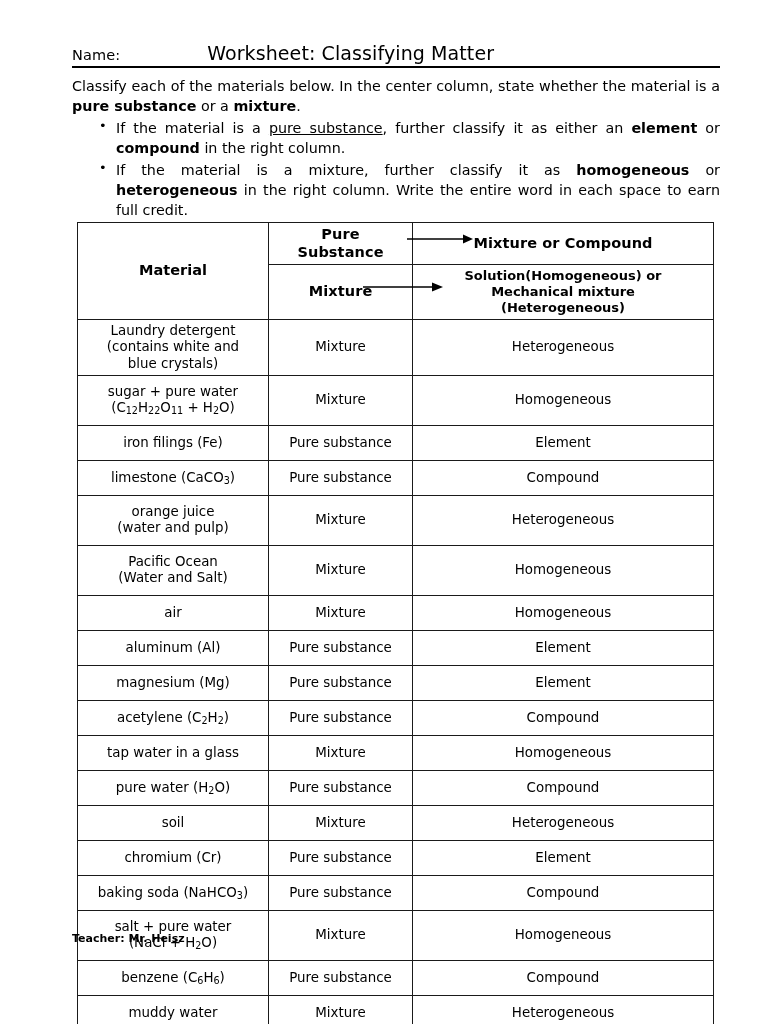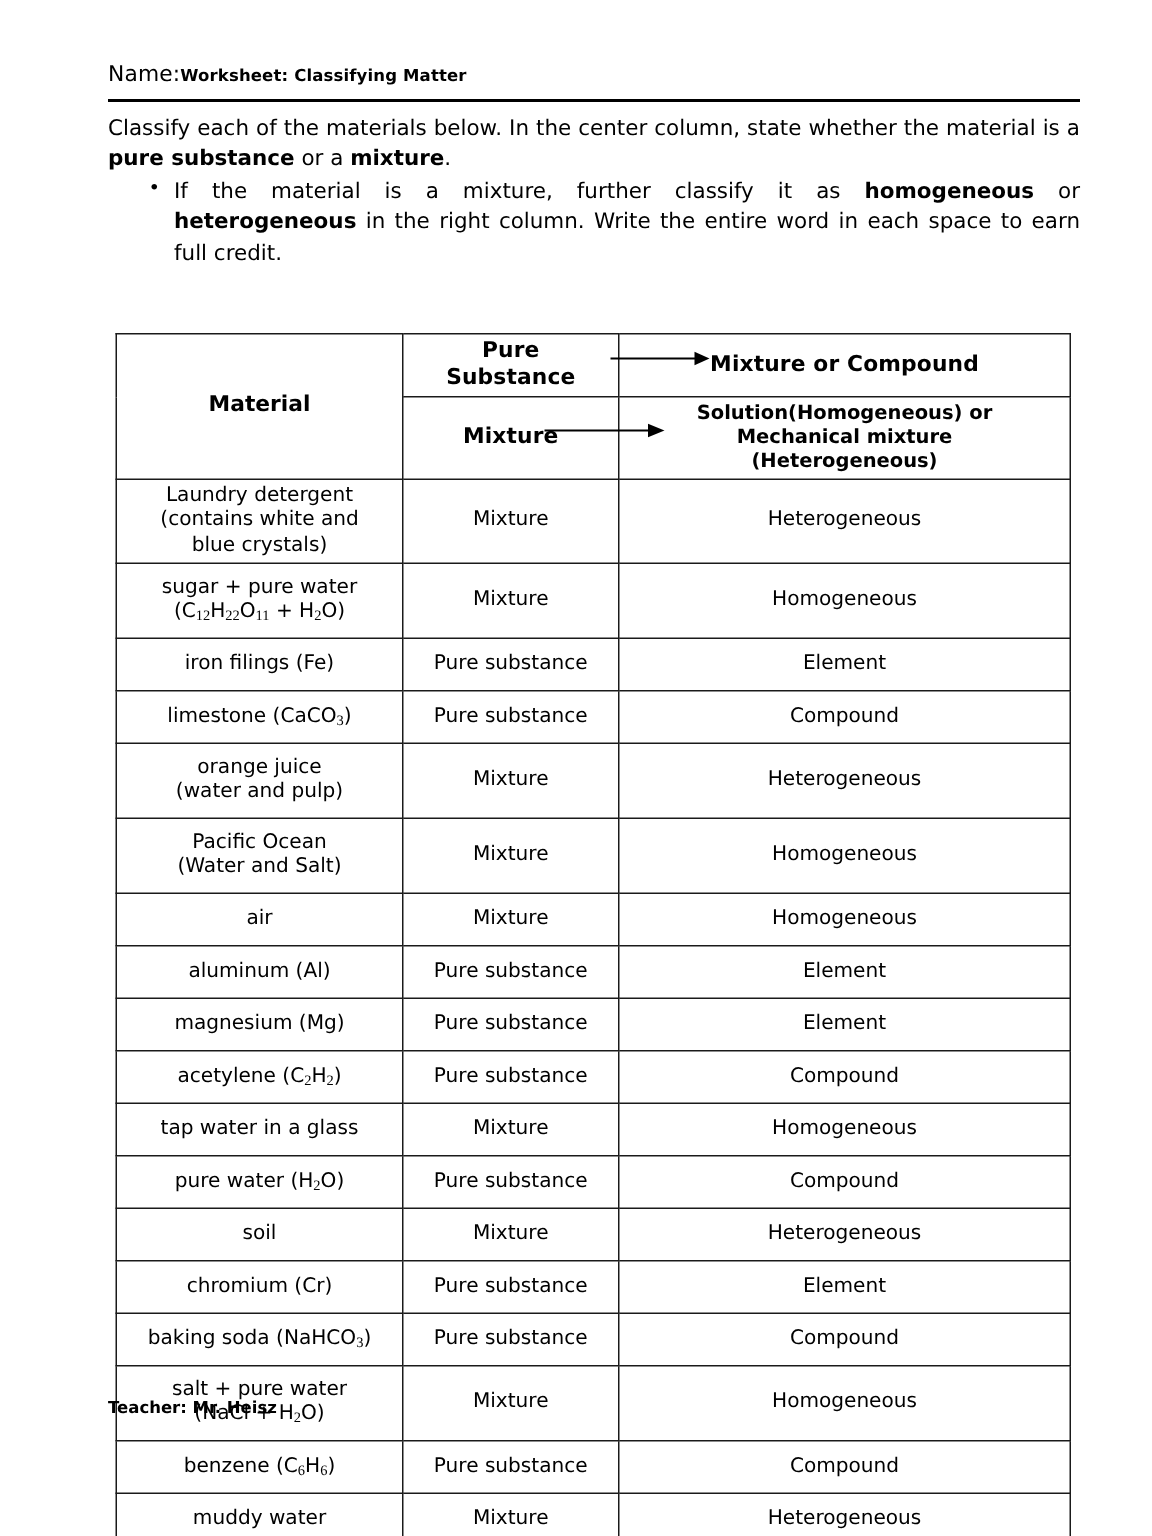--- a/index.html
+++ b/index.html
@@ -31,22 +31,23 @@
     width: 648px;
     display: flex;
     align-items: baseline;
     font-size: 14.5px;
   }
   .name-label {
     font-size: 14.5px;
     letter-spacing: 0.1px;
   }
   .doc-title {
-    font-weight: bold;
-    font-size: 11px;
+    font-weight: normal;
+    font-size: 19px;
+    margin-left: 87px;
     letter-spacing: 0.1px;
   }
   .title-rule {
     position: absolute;
     left: 72px;
     top: 66px;
     width: 648px;
     height: 2px;
     background: #000000;
   }
@@ -150,39 +151,41 @@
   .footer {
     position: absolute;
     left: 72px;
     top: 932px;
     font-size: 11px;
     font-weight: bold;
   }
   sub {
     font-size: 0.72em;
     vertical-align: -0.22em;
-    font-family: Liberation Serif, serif;
   }
 </style>
 </head>
 <body>
 
 <div class="page">
 
   <div class="header-row">
     <span class="name-label">Name:</span>
     <span class="doc-title">Worksheet: Classifying Matter</span>
   </div>
   <div class="title-rule"></div>
 
   <div class="intro">
     <span>Classify each of the materials below.  In the center column, state whether the material is a <b>pure substance</b> or a <b>mixture</b>.</span>
   </div>
 
   <ul class="bullets">
+    <li>
+      <span>If the material is a <span class="u">pure substance</span>, further classify it as either an <b>element</b> or <b>compound</b> in the right column.</span>
+    </li>
     <li>
       <span>If the material is a mixture, further classify it as <b>homogeneous</b> or <b>heterogeneous</b> in the right column. Write the entire word in each space to earn full credit.</span>
     </li>
   </ul>
 
   <div class="tbl-wrap">
     <table class="matter">
       <colgroup>
         <col class="c-material">
         <col class="c-class">

